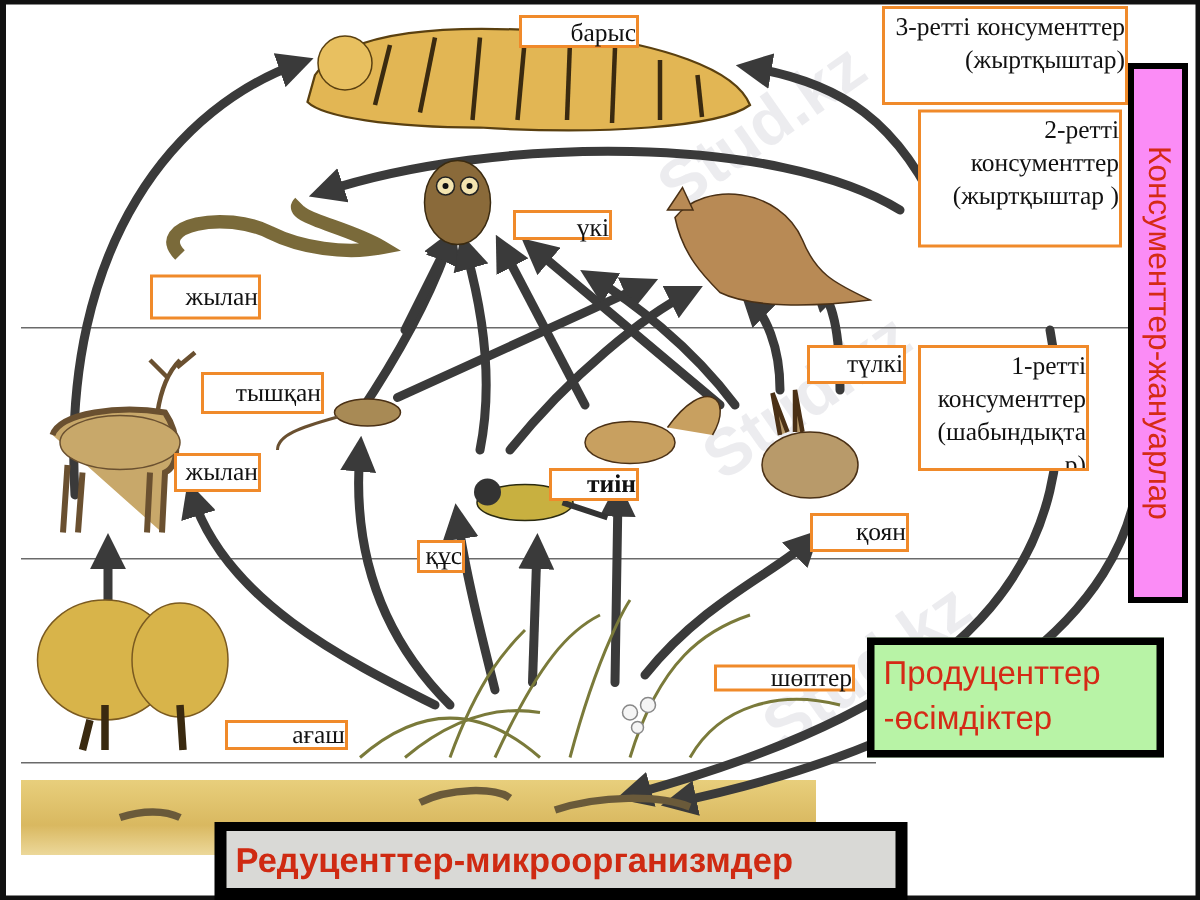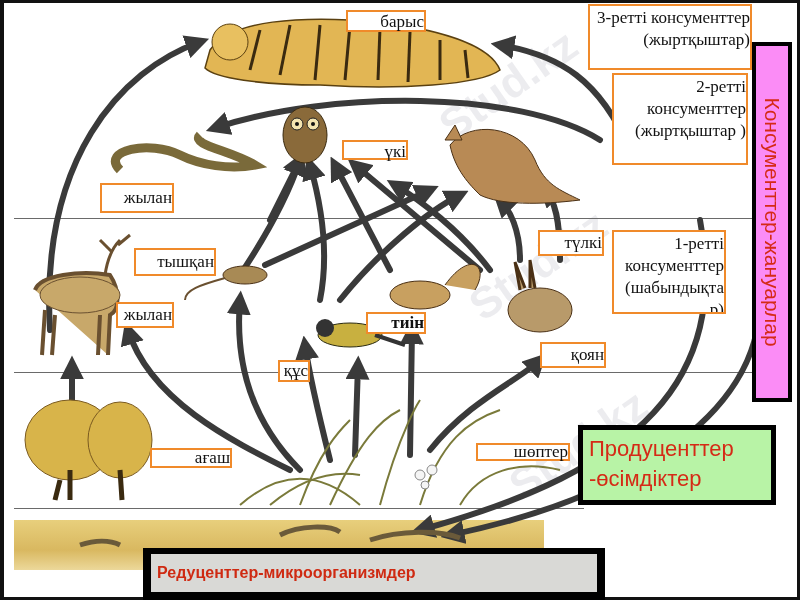--- a/index.html
+++ b/index.html
@@ -6,21 +6,21 @@
   body { width:800px; height:600px; position:relative; overflow:hidden; background:#ffffff; font-family:"Liberation Serif", serif; }
   .frame { position:absolute; left:0; top:0; width:800px; height:600px; box-sizing:border-box; border:3px solid #111; border-left-width:4px; }
   .hline { position:absolute; height:1px; background:#6a6a6a; }
   .soil { position:absolute; left:14px; top:520px; width:530px; height:50px; background:linear-gradient(180deg,#e8cf7c 0%, #d9b860 60%, #ecd89a 100%); }
   .label { position:absolute; background:#fff; border:2px solid #f08a2a; font-family:"Liberation Serif", serif; font-size:17px; color:#111; text-align:right; line-height:19px; box-sizing:border-box; }
   .multi { font-size:17px; line-height:22px; padding-top:1px; }
   .vbar { position:absolute; left:752px; top:42px; width:40px; height:360px; background:#fb8cf6; border:4px solid #000; box-sizing:border-box; }
   .vbar span { position:absolute; left:50%; top:50%; transform:translate(-50%,-50%) rotate(90deg); white-space:nowrap; font-family:"Liberation Sans", sans-serif; font-size:21px; color:#d52a16; }
   .producer { position:absolute; left:578px; top:425px; width:198px; height:80px; background:#b8f3a6; border:5px solid #000; box-sizing:border-box; font-family:"Liberation Sans", sans-serif; font-size:22px; line-height:30px; color:#d52a16; padding:4px 0 0 6px; }
   .reducer { position:absolute; left:143px; top:548px; width:462px; height:52px; background:#000; box-sizing:border-box; padding:6px 8px 8px 8px; }
-  .reducer div { width:100%; height:100%; background:#d9d9d6; font-family:"Liberation Sans", sans-serif; font-weight:bold; font-size:16px; color:#cf2a12; line-height:38px; padding-left:6px; box-sizing:border-box; }
+  .reducer div { width:100%; height:100%; background:#d9d9d6; font-family:"Liberation Sans", sans-serif; font-weight:bold; font-size:23px; color:#cf2a12; line-height:38px; padding-left:6px; box-sizing:border-box; }
   svg.art { position:absolute; left:0; top:0; }
   .wm { position:absolute; font-family:"Liberation Sans", sans-serif; font-size:44px; font-weight:bold; color:rgba(200,200,210,0.35); transform:rotate(-35deg); }
 </style>
 </head>
 <body>
 
 <div class="frame"></div>
 
 <div class="wm" style="left:430px;top:60px;">Stud.kz</div>
 <div class="wm" style="left:460px;top:240px;">Stud.kz</div>
@@ -157,21 +157,21 @@
 <div class="label" style="left:346px;top:10px;width:80px;height:22px;">барыс</div>
 <div class="label" style="left:342px;top:140px;width:66px;height:20px;">үкі</div>
 <div class="label" style="left:100px;top:183px;width:74px;height:30px;line-height:26px;">жылан</div>
 <div class="label" style="left:538px;top:205px;width:66px;height:26px;line-height:22px;margin-top:25px;">түлкі</div>
 <div class="label" style="left:134px;top:248px;width:82px;height:28px;line-height:24px;">тышқан</div>
 <div class="label" style="left:116px;top:302px;width:58px;height:26px;line-height:22px;">жылан</div>
 <div class="label" style="left:366px;top:312px;width:60px;height:22px;line-height:18px;font-weight:bold;">тиін</div>
 <div class="label" style="left:278px;top:332px;width:32px;height:22px;line-height:18px;margin-top:28px;">құс</div>
 <div class="label" style="left:540px;top:342px;width:66px;height:26px;line-height:22px;">қоян</div>
 <div class="label" style="left:476px;top:443px;width:94px;height:18px;line-height:14px;">шөптер</div>
-<div class="label" style="left:150px;top:448px;width:82px;height:20px;line-height:16px;">ағаш</div>
+<div class="label" style="left:150px;top:480px;width:82px;height:20px;line-height:16px;">ағаш</div>
 
 <div class="label multi" style="left:588px;top:4px;width:164px;height:66px;">3-ретті консументтер (жыртқыштар)</div>
 <div class="label multi" style="left:612px;top:73px;width:136px;height:92px;overflow:hidden;">2-ретті консументтер (жыртқыштар )</div>
 <div class="label multi" style="left:612px;top:230px;width:114px;height:84px;overflow:hidden;">1-ретті консументтер (шабындықта р)</div>
 
 <div class="vbar">
   <span>Консументтер-жануарлар</span>
 </div>
 
 <div class="producer">

